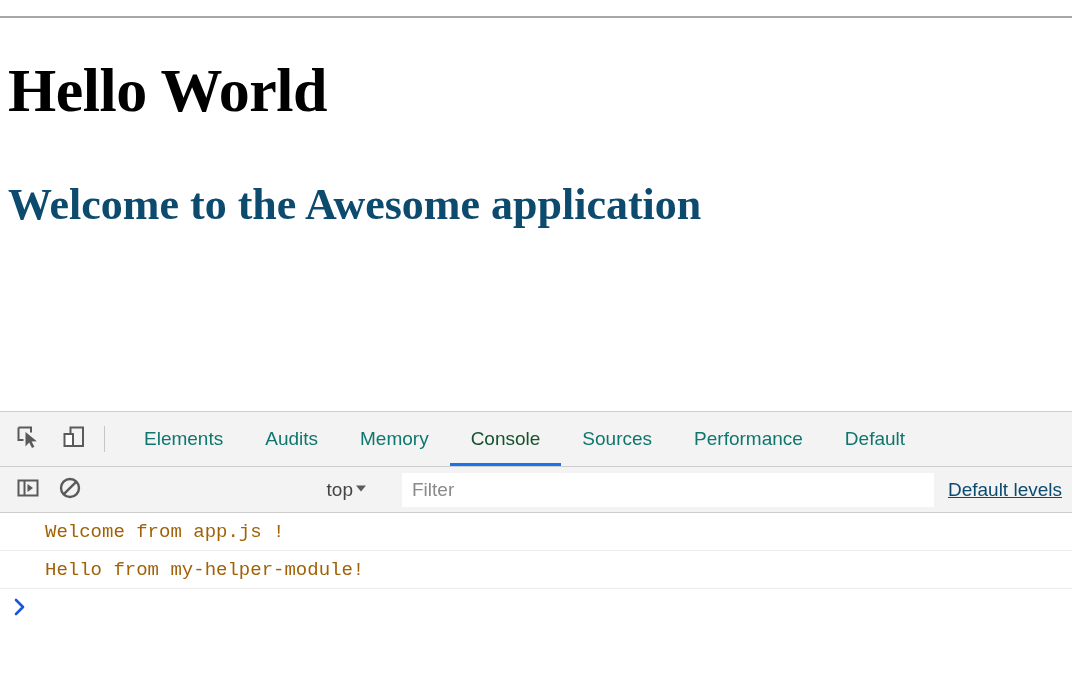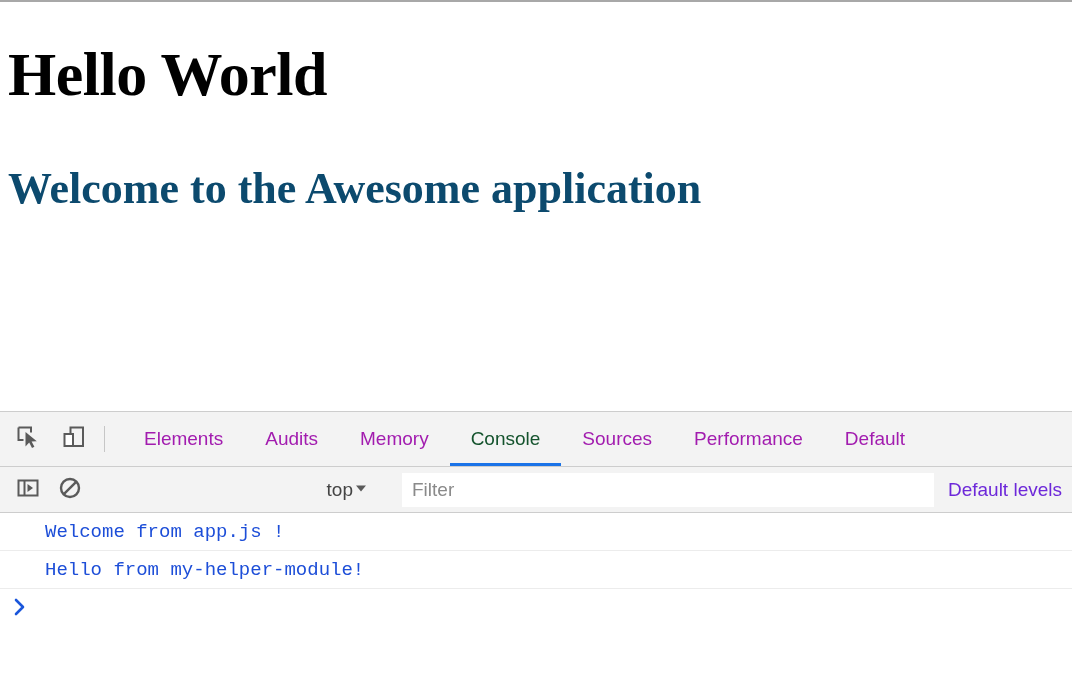--- a/index.html
+++ b/index.html
@@ -11,21 +11,21 @@
     background: #ffffff;
   }
   body {
     font-family: "Liberation Sans", sans-serif;
   }
 
   
   #viewport {
     position: absolute;
     left: 0;
-    top: 0;
+    top: 16px;
     width: 1072px;
     height: 411px;
     background: #ffffff;
     border-top: 2px solid #a8a8a8;
     box-sizing: border-box;
     overflow: hidden;
   }
   #page-body {
     padding: 0 8px;
     font-family: "Liberation Serif", serif;
@@ -96,21 +96,21 @@
     flex: 1 1 auto;
     min-width: 0;
     overflow: hidden;
     margin-left: 8px;
   }
   .dt-tab {
     display: flex;
     align-items: center;
     padding: 0 21px;
     font-size: 19px;
-    color: #a21caf;
+    color: #0f766e;
     white-space: nowrap;
     position: relative;
     cursor: pointer;
     flex: 0 0 auto;
   }
   .dt-tab.active {
     color: #14532d;
   }
   .dt-tab.active::after {
     content: "";
@@ -166,43 +166,44 @@
     font-family: "Liberation Sans", sans-serif;
     box-sizing: border-box;
   }
   #filter-input::placeholder {
     color: #8a8a8a;
     opacity: 1;
   }
   #levels-select {
     flex: 0 0 auto;
     font-size: 19px;
-    color: #6d28d9;
+    color: #0c4a6e;
     white-space: nowrap;
     padding: 0 10px 0 14px;
     cursor: pointer;
+    text-decoration: underline;
   }
 
   
   #console-body {
     flex: 1 1 auto;
     background: #ffffff;
     overflow: hidden;
   }
   .console-row {
     height: 38px;
     display: flex;
     align-items: center;
     border-bottom: 1px solid #ececec;
     box-sizing: border-box;
   }
   .console-msg {
     font-family: "Liberation Mono", monospace;
     font-size: 19px;
-    color: #1d4ed8;
+    color: #a16207;
     padding-left: 45px;
     white-space: pre;
   }
   #console-prompt-row {
     height: 40px;
     display: flex;
     align-items: center;
     padding-left: 13px;
   }
   #prompt-chevron {

